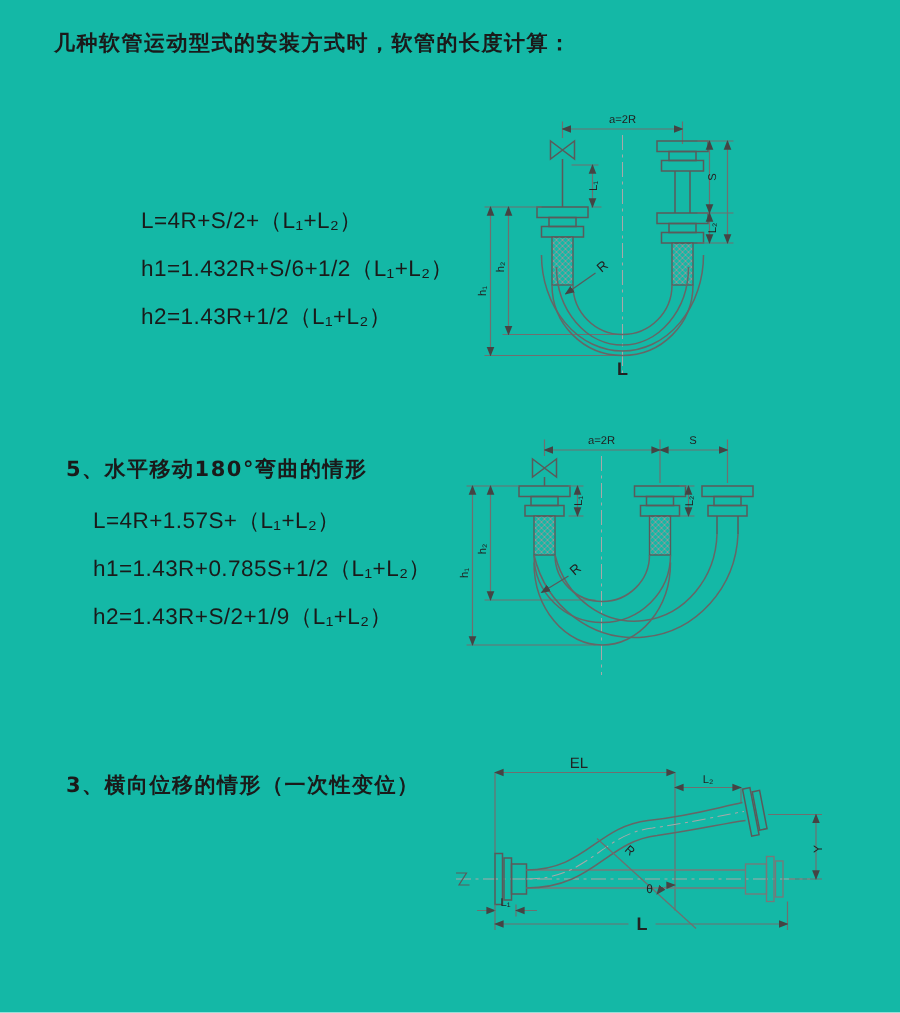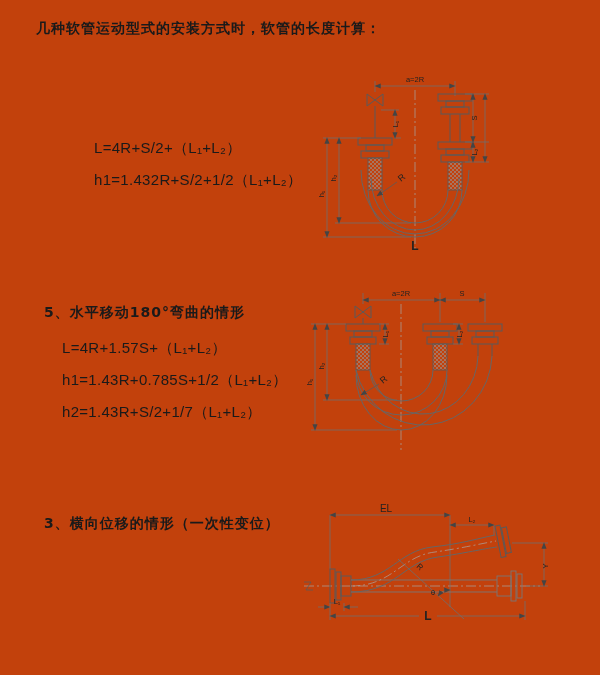--- a/index.html
+++ b/index.html
@@ -1,16 +1,16 @@
 <!DOCTYPE html>
 <html><head>
 <meta charset="utf-8">
 <style>
   html,body{margin:0;padding:0;background:#ffffff;}
-  #page{position:relative;width:600px;height:675px;background:#c2410c;overflow:hidden;
+  #page{position:relative;width:600px;height:675px;background:#14b8a6;overflow:hidden;
         font-family:"DejaVu Sans",sans-serif;color:#1a1a1a;}
   .title{position:absolute;left:36px;top:20px;font-size:14px;font-weight:600;letter-spacing:1px;}
   .sec-head{position:absolute;font-size:14px;font-weight:600;letter-spacing:1px;}
   .formulas{position:absolute;font-family:"Liberation Sans","DejaVu Sans",sans-serif;
             font-size:15px;font-weight:500;letter-spacing:.3px;}
   .formulas div{height:32px;line-height:32px;white-space:nowrap;}
   .dwg{position:absolute;}
   svg text{font-family:"Liberation Sans","DejaVu Sans",sans-serif;fill:#222;}
   .dimtxt{font-size:7.5px;}
   .biglabel{font-size:12px;font-weight:bold;}
@@ -28,21 +28,22 @@
       <pattern id="braid" width="4" height="4" patternUnits="userSpaceOnUse">
         <path d="M0,4 L4,0 M0,0 L4,4" stroke="#979797" stroke-width="0.6" fill="none"></path>
       </pattern>
     </defs>
   </svg>
 
   <div class="title">几种软管运动型式的安装方式时，软管的长度计算：</div>
 
   <div class="formulas" style="left:62px;top:132px;margin-left:32px;">
     <div>L=4R+S/2+（L₁+L₂）</div>
-    <div>h1=1.432R+S/2+1/2（L₁+L₂）</div>
+    <div>h1=1.432R+S/6+1/2（L₁+L₂）</div>
+    <div>h2=1.43R+1/2（L₁+L₂）</div>
   </div>
 
   <svg class="dwg" style="left:305px;top:66px;" width="290" height="192" viewBox="0 0 290 192">
 
     <line x1="110" y1="24" x2="110" y2="184" stroke="#a8a8a8" stroke-width="0.7" stroke-dasharray="10 3 2 3"></line>
 
     <g stroke="#6f6f6f" stroke-width="0.8">
       <line x1="70" y1="15" x2="70" y2="26"></line>
       <line x1="150" y1="15" x2="150" y2="30"></line>
       <line x1="70" y1="20" x2="150" y2="20" marker-start="url(#arr)" marker-end="url(#arr)"></line>
@@ -113,21 +114,21 @@
     <line x1="92" y1="116" x2="72" y2="130" stroke="#5a5a5a" stroke-width="0.8" marker-end="url(#arr)"></line>
     <text x="96" y="116" font-size="9" transform="rotate(-40 96,116)">R</text>
 
     <text class="biglabel" x="110" y="184" text-anchor="middle">L</text>
   </svg>
 
   <div class="sec-head" style="left:44px;top:304px;">5、水平移动180°弯曲的情形</div>
   <div class="formulas" style="left:62px;top:332px;">
     <div>L=4R+1.57S+（L₁+L₂）</div>
     <div>h1=1.43R+0.785S+1/2（L₁+L₂）</div>
-    <div>h2=1.43R+S/2+1/7（L₁+L₂）</div>
+    <div>h2=1.43R+S/2+1/9（L₁+L₂）</div>
   </div>
 
   <svg class="dwg" style="left:295px;top:278px;" width="305" height="185" viewBox="0 0 305 185">
     <line x1="106" y1="26" x2="106" y2="172" stroke="#a8a8a8" stroke-width="0.7" stroke-dasharray="10 3 2 3"></line>
 
     <g stroke="#6f6f6f" stroke-width="0.8">
       <line x1="68" y1="15" x2="68" y2="26"></line>
       <line x1="145" y1="15" x2="145" y2="44"></line>
       <line x1="190" y1="15" x2="190" y2="44"></line>
       <line x1="68" y1="22" x2="145" y2="22" marker-start="url(#arr)" marker-end="url(#arr)"></line>

